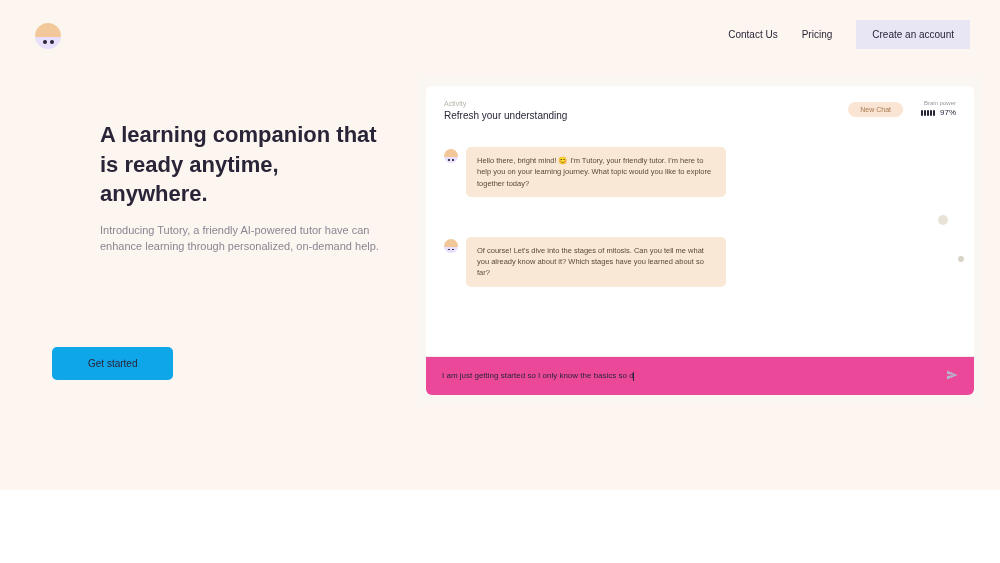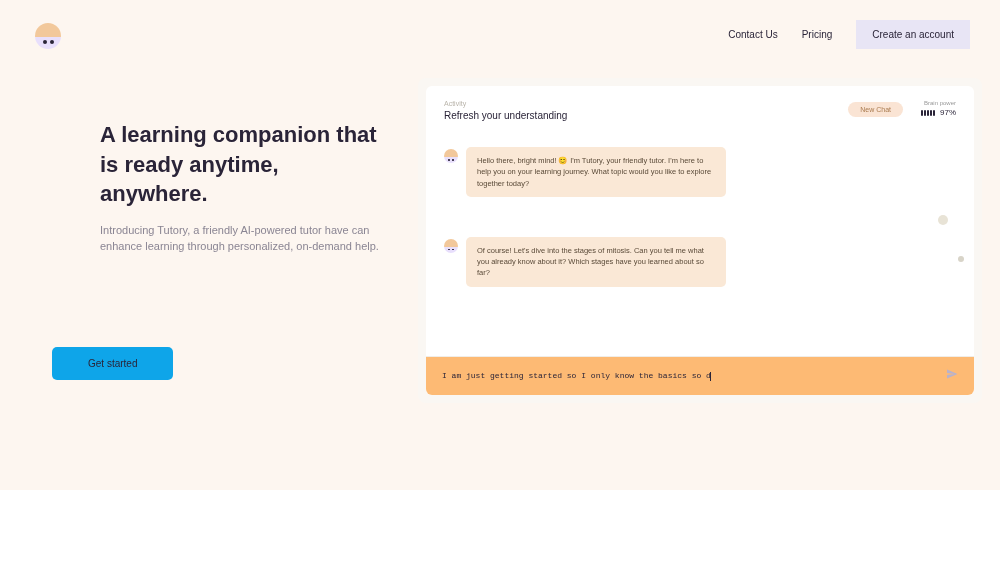--- a/index.html
+++ b/index.html
@@ -217,28 +217,27 @@
     }
     .bubble.user {
       background: #e8e3f5;
       color: #4a4258;
     }
     .input-bar {
       position: absolute;
       bottom: 0;
       left: 0;
       right: 0;
-      background: #fdba74;
+      background: #ec4899;
       border-top: 1px solid #f0ede8;
       padding: 10px 16px;
       display: flex;
       align-items: center;
       justify-content: flex-start;
       border-radius: 0 0 6px 6px;
-      font-family: Liberation Mono, monospace;
     }
     .input-text {
       font-size: 8px;
       color: #2a2438;
       flex: 1;
     }
     .input-cursor {
       display: inline-block;
       width: 0.5px;
       height: 9px;

